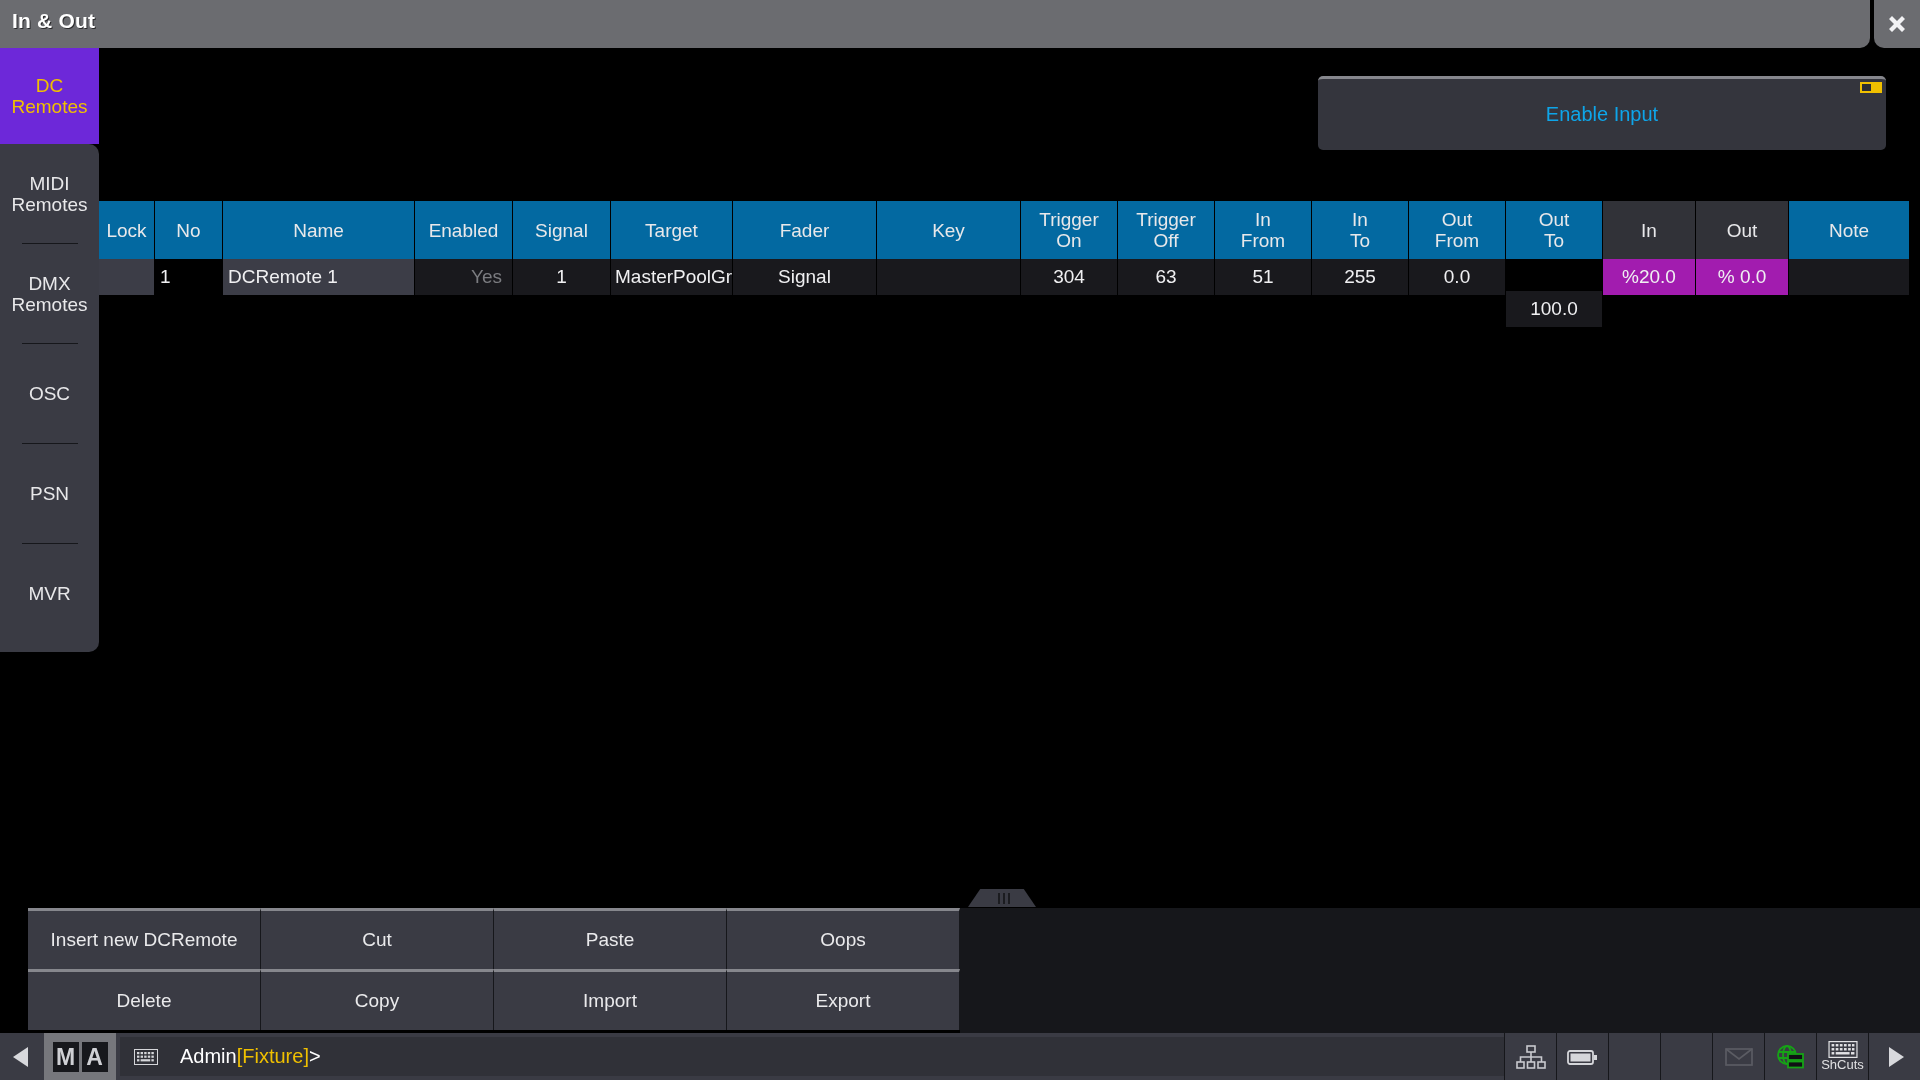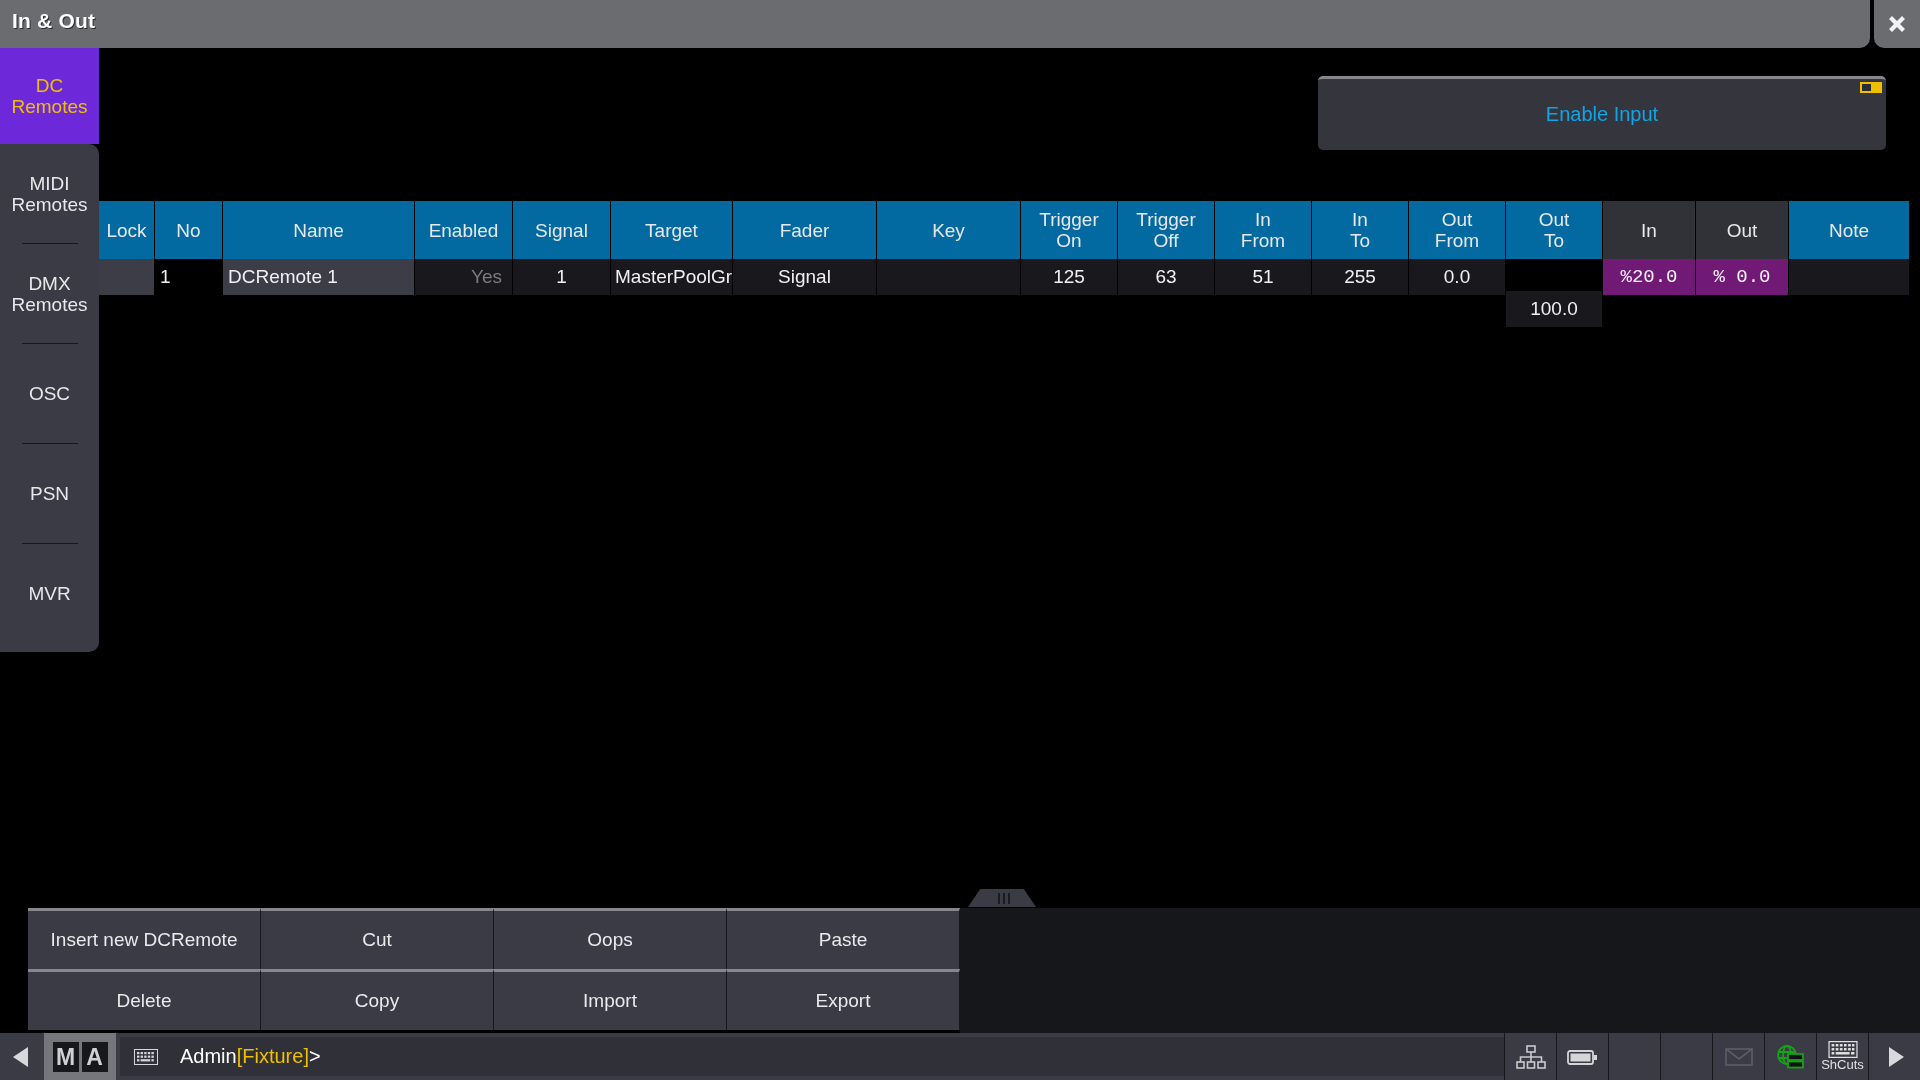--- a/index.html
+++ b/index.html
@@ -43,21 +43,21 @@
   .td{ height:36px; display:flex; align-items:center; justify-content:center;
     font-size:19px; color:#f0f0f2; border-right:1px solid #000; background:#0a0a0c; }
   .td.lock{ background:#3c3d47; }
   .td.no{ justify-content:flex-start; padding-left:5px; background:#000; }
   .td.name{ justify-content:flex-start; padding-left:5px; background:#3c3d47; }
   .td.dim{ color:#7b7c80; background:#19191d; }
   .td.alt{ background:#19191d; }
   .td.trunc{ justify-content:flex-start; padding-left:4px; overflow:hidden;
     white-space:nowrap; background:#19191d; }
   .th.hl{ background:#313238; }
-  .td.hl{ background:#701a75;font-family:Liberation Mono, monospace; }
+  .td.hl{ background:#a21caf; }
   .newrow{ display:flex; }
   .newrow .pad{ height:36px; }
   .newrow .nm{ height:36px; display:flex; align-items:center; padding-left:5px;
     background:#3c3d47; color:#f0f0f2; font-size:19px; }
 
   
   #handle{ position:absolute; left:968px; top:889px; width:68px; height:18px;
     background:#3a3b44; clip-path:polygon(18% 0,82% 0,100% 100%,0 100%); cursor:ns-resize; }
   #handle i{ position:absolute; top:4px; width:2px; height:11px; background:#1b1c20; }
   #hline{ position:absolute; left:0; top:906px; width:1920px; height:2px; background:#000; }
@@ -164,21 +164,21 @@
     </div>
   <div class="trow" id="tbody">
       <div class="td lock" style="width: 56px;"></div>
       <div class="td no" style="width: 68px;">1</div>
       <div class="td name" style="width: 192px;">DCRemote 1</div>
       <div class="td dim" style="width: 98px; padding-left: 46px;">Yes</div>
       <div class="td alt" style="width: 98px;">1</div>
       <div class="td trunc" style="width: 122px;">MasterPoolGra</div>
       <div class="td alt" style="width: 144px;">Signal</div>
       <div class="td alt" style="width: 144px;"></div>
-      <div class="td alt" style="width: 97px;">125</div>
+      <div class="td alt" style="width: 97px;">304</div>
       <div class="td alt" style="width: 97px;">63</div>
       <div class="td alt" style="width: 97px;">51</div>
       <div class="td alt" style="width: 97px;">255</div>
       <div class="td alt" style="width: 97px;">0.0</div>
       <div class="td alt" style="width: 97px; margin-top: 32px;">100.0</div>
       <div class="td hl" style="width: 93px;">%20.0</div>
       <div class="td hl" style="width: 93px;">% 0.0</div>
       <div class="td alt" style="width: 121px;"></div>
     </div>
 </div>
@@ -188,22 +188,22 @@
   <i style="left:30px"></i>
     <i style="left:35px"></i>
     <i style="left:40px"></i>
 </div>
 
 <div id="actions-bg"></div>
 <div id="actions">
   <div class="arow" id="arow1">
       <div class="abtn" style="width: 240px;">Insert new DCRemote</div>
       <div class="abtn" style="width: 240px;">Cut</div>
+      <div class="abtn" style="width: 240px;">Paste</div>
       <div class="abtn" style="width: 240px;">Oops</div>
-      <div class="abtn" style="width: 240px;">Paste</div>
     </div>
   <div class="arow" id="arow2">
       <div class="abtn" style="width: 240px;">Delete</div>
       <div class="abtn" style="width: 240px;">Copy</div>
       <div class="abtn" style="width: 240px;">Import</div>
       <div class="abtn" style="width: 240px;">Export</div>
     </div>
 </div>
 
 <div id="statusbar">

